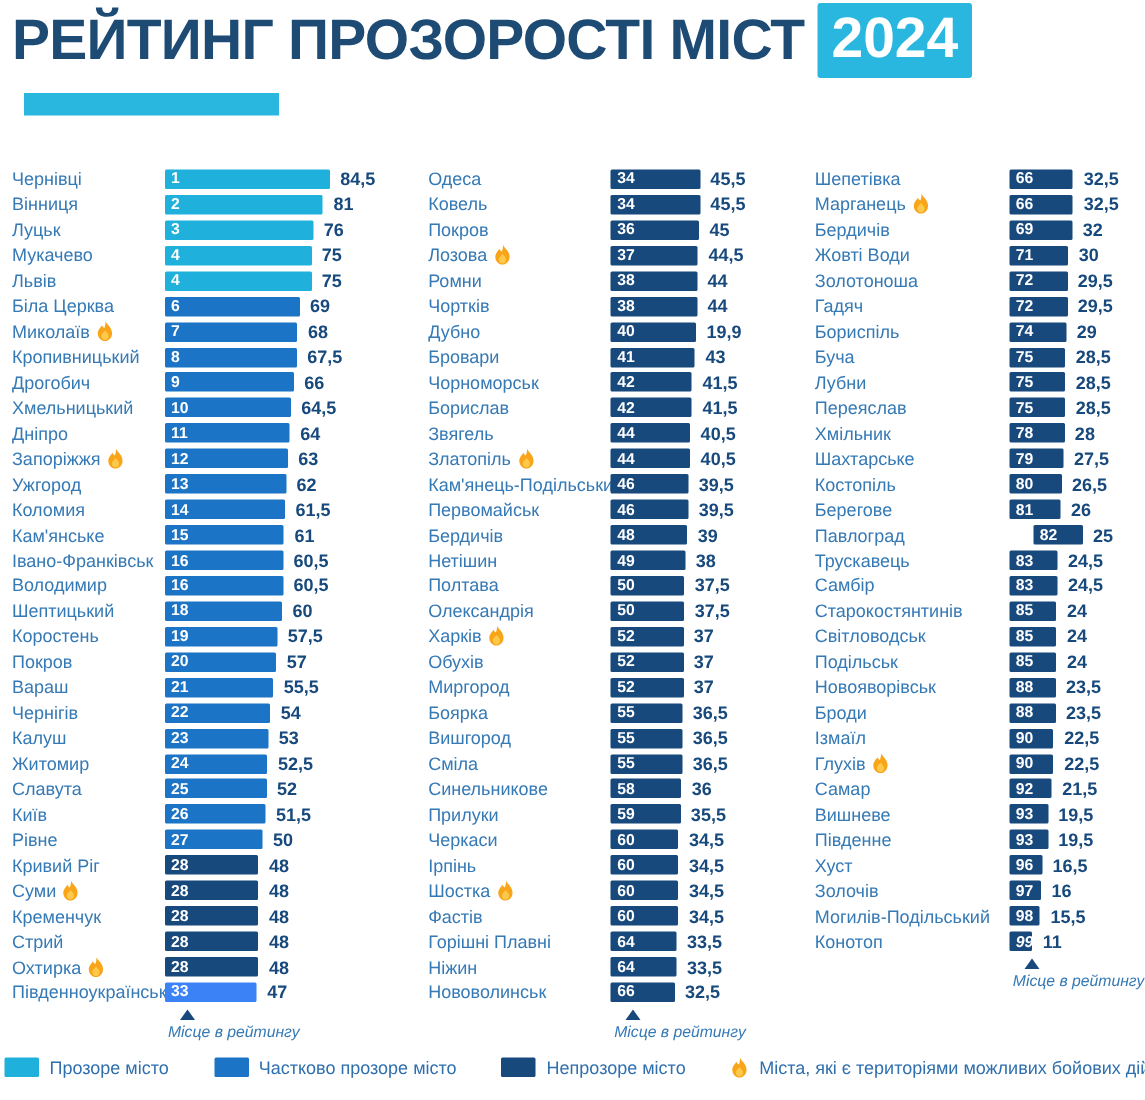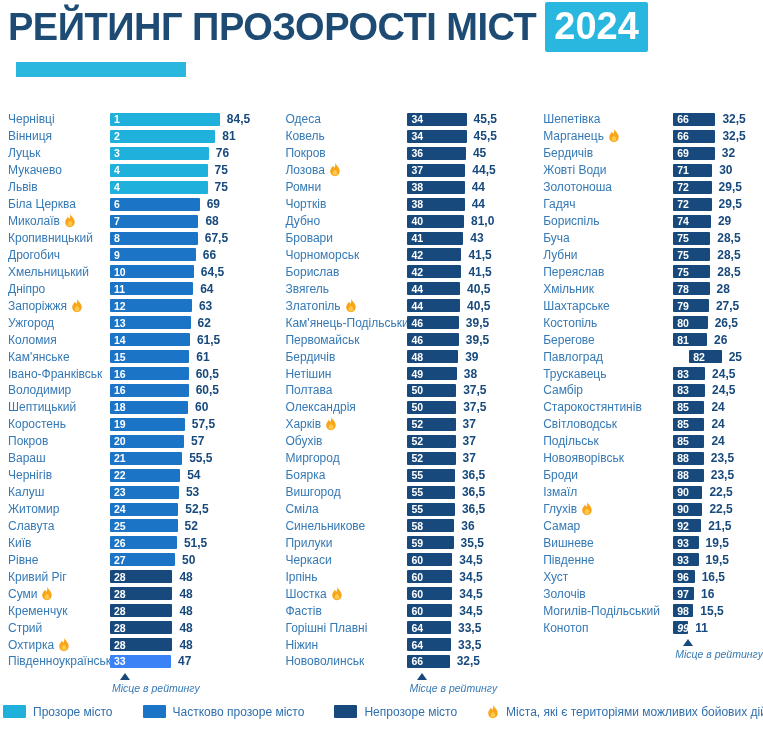--- a/index.html
+++ b/index.html
@@ -470,21 +470,21 @@
           </div>
           <span class="score">44</span>
         </div>
         <div class="row">
           <span class="city">
             <span>Дубно</span>
           </span>
           <div class="bar" style="width: 56.55px; background: rgb(23, 73, 124);">
             <span class="rank">40</span>
           </div>
-          <span class="score">81,0</span>
+          <span class="score">19,9</span>
         </div>
         <div class="row">
           <span class="city">
             <span>Бровари</span>
           </span>
           <div class="bar" style="width: 55.9px; background: rgb(23, 73, 124);">
             <span class="rank">41</span>
           </div>
           <span class="score">43</span>
         </div>

